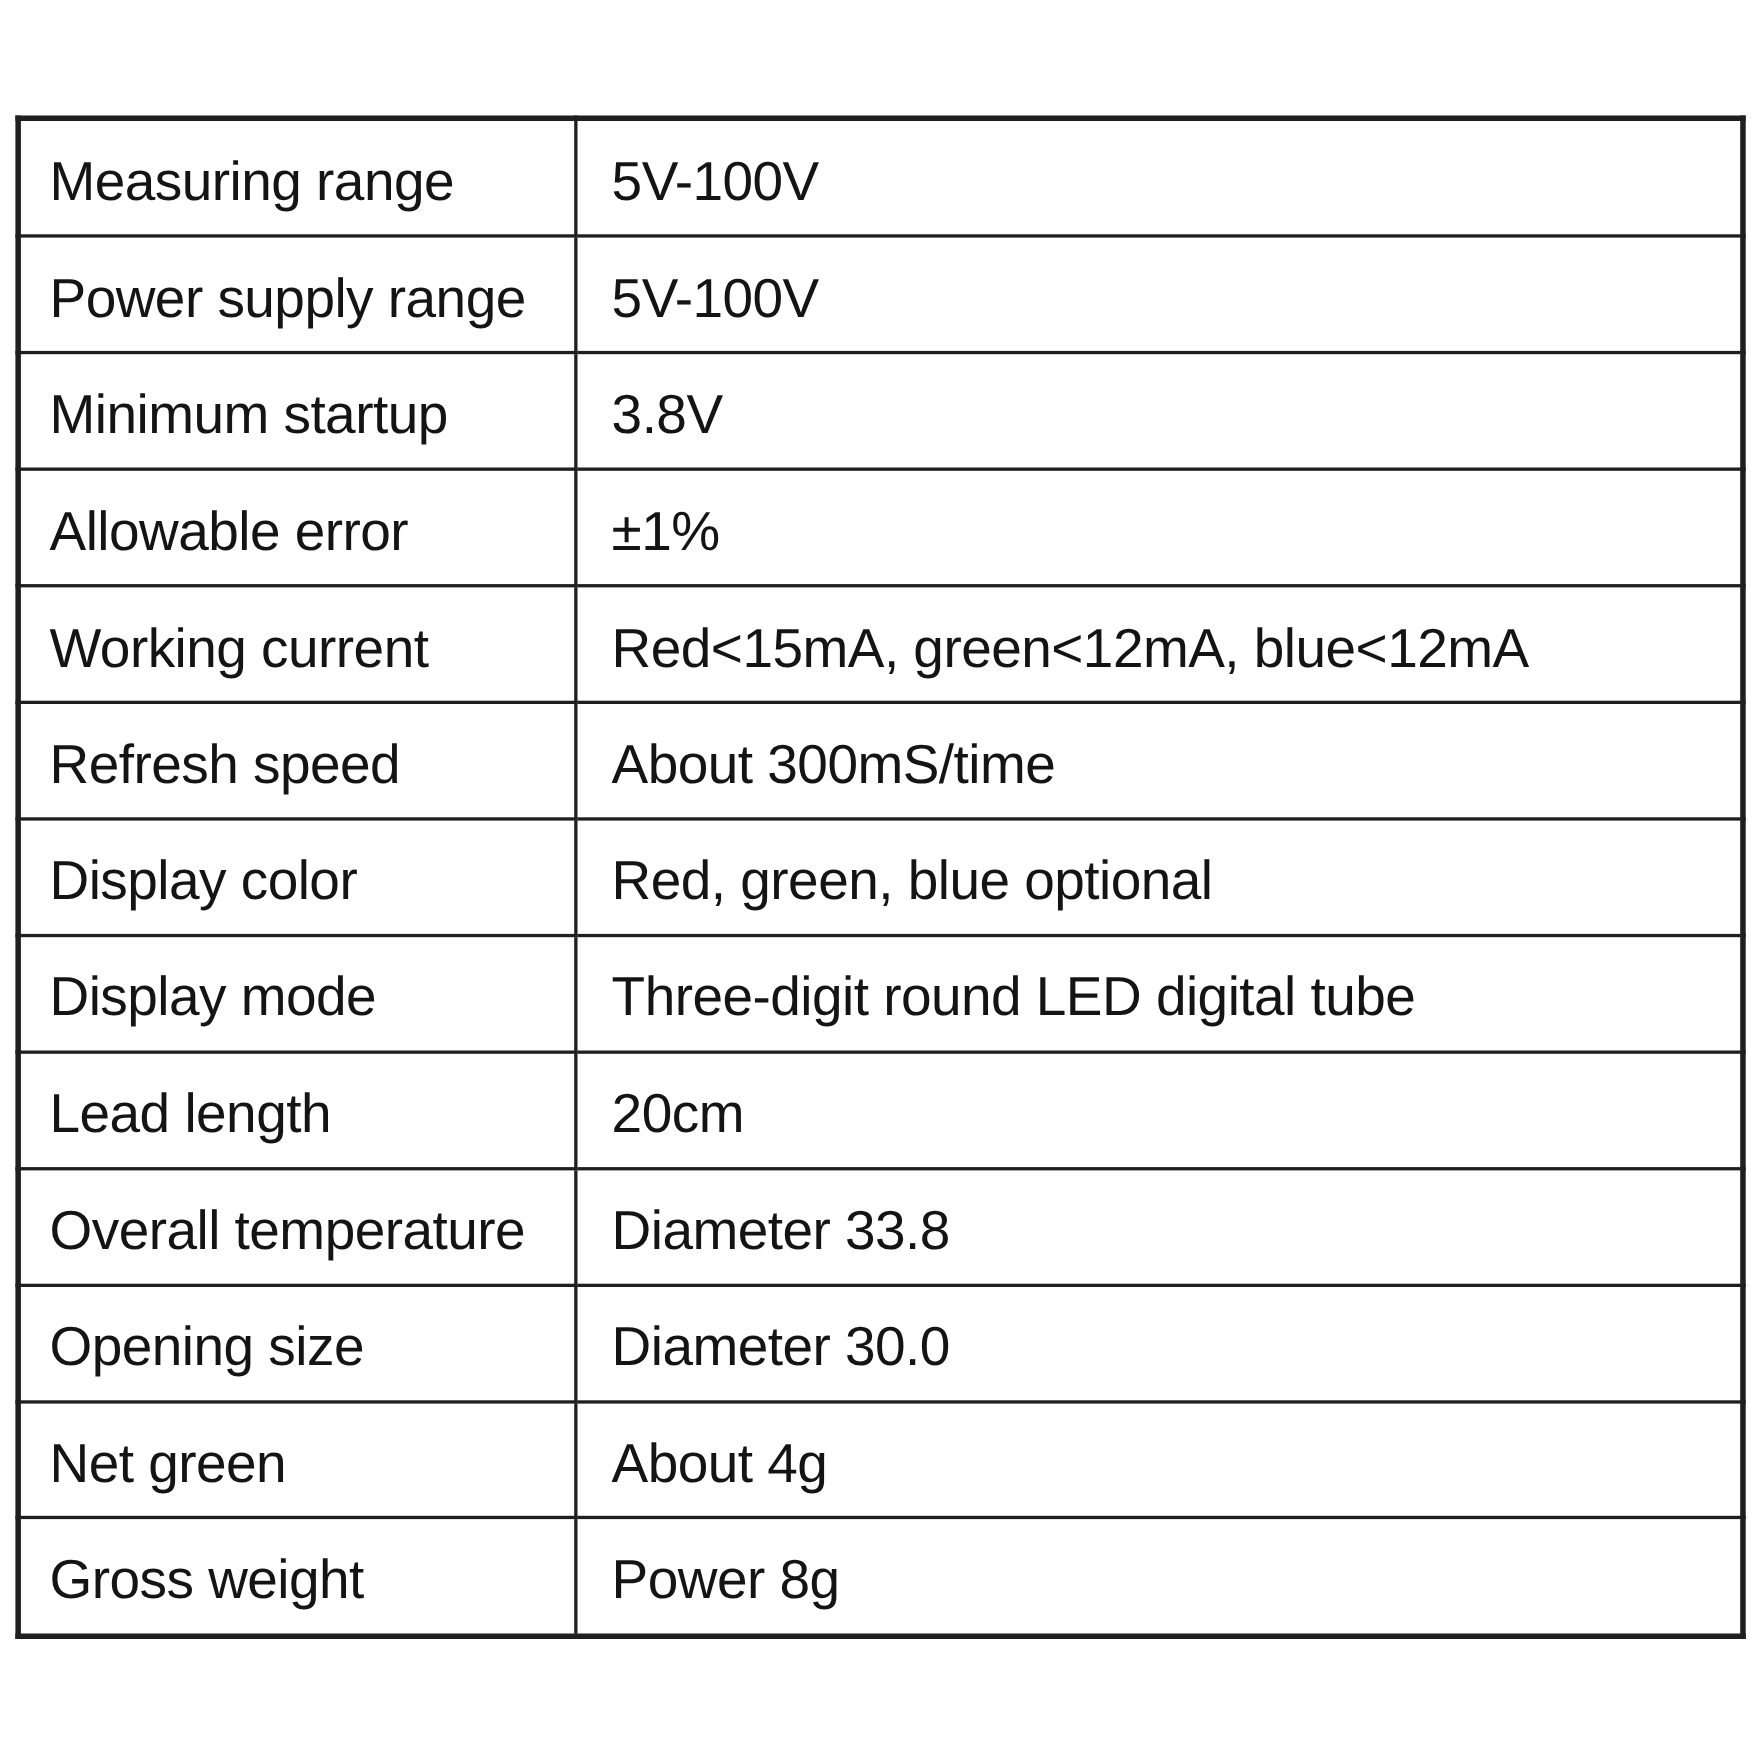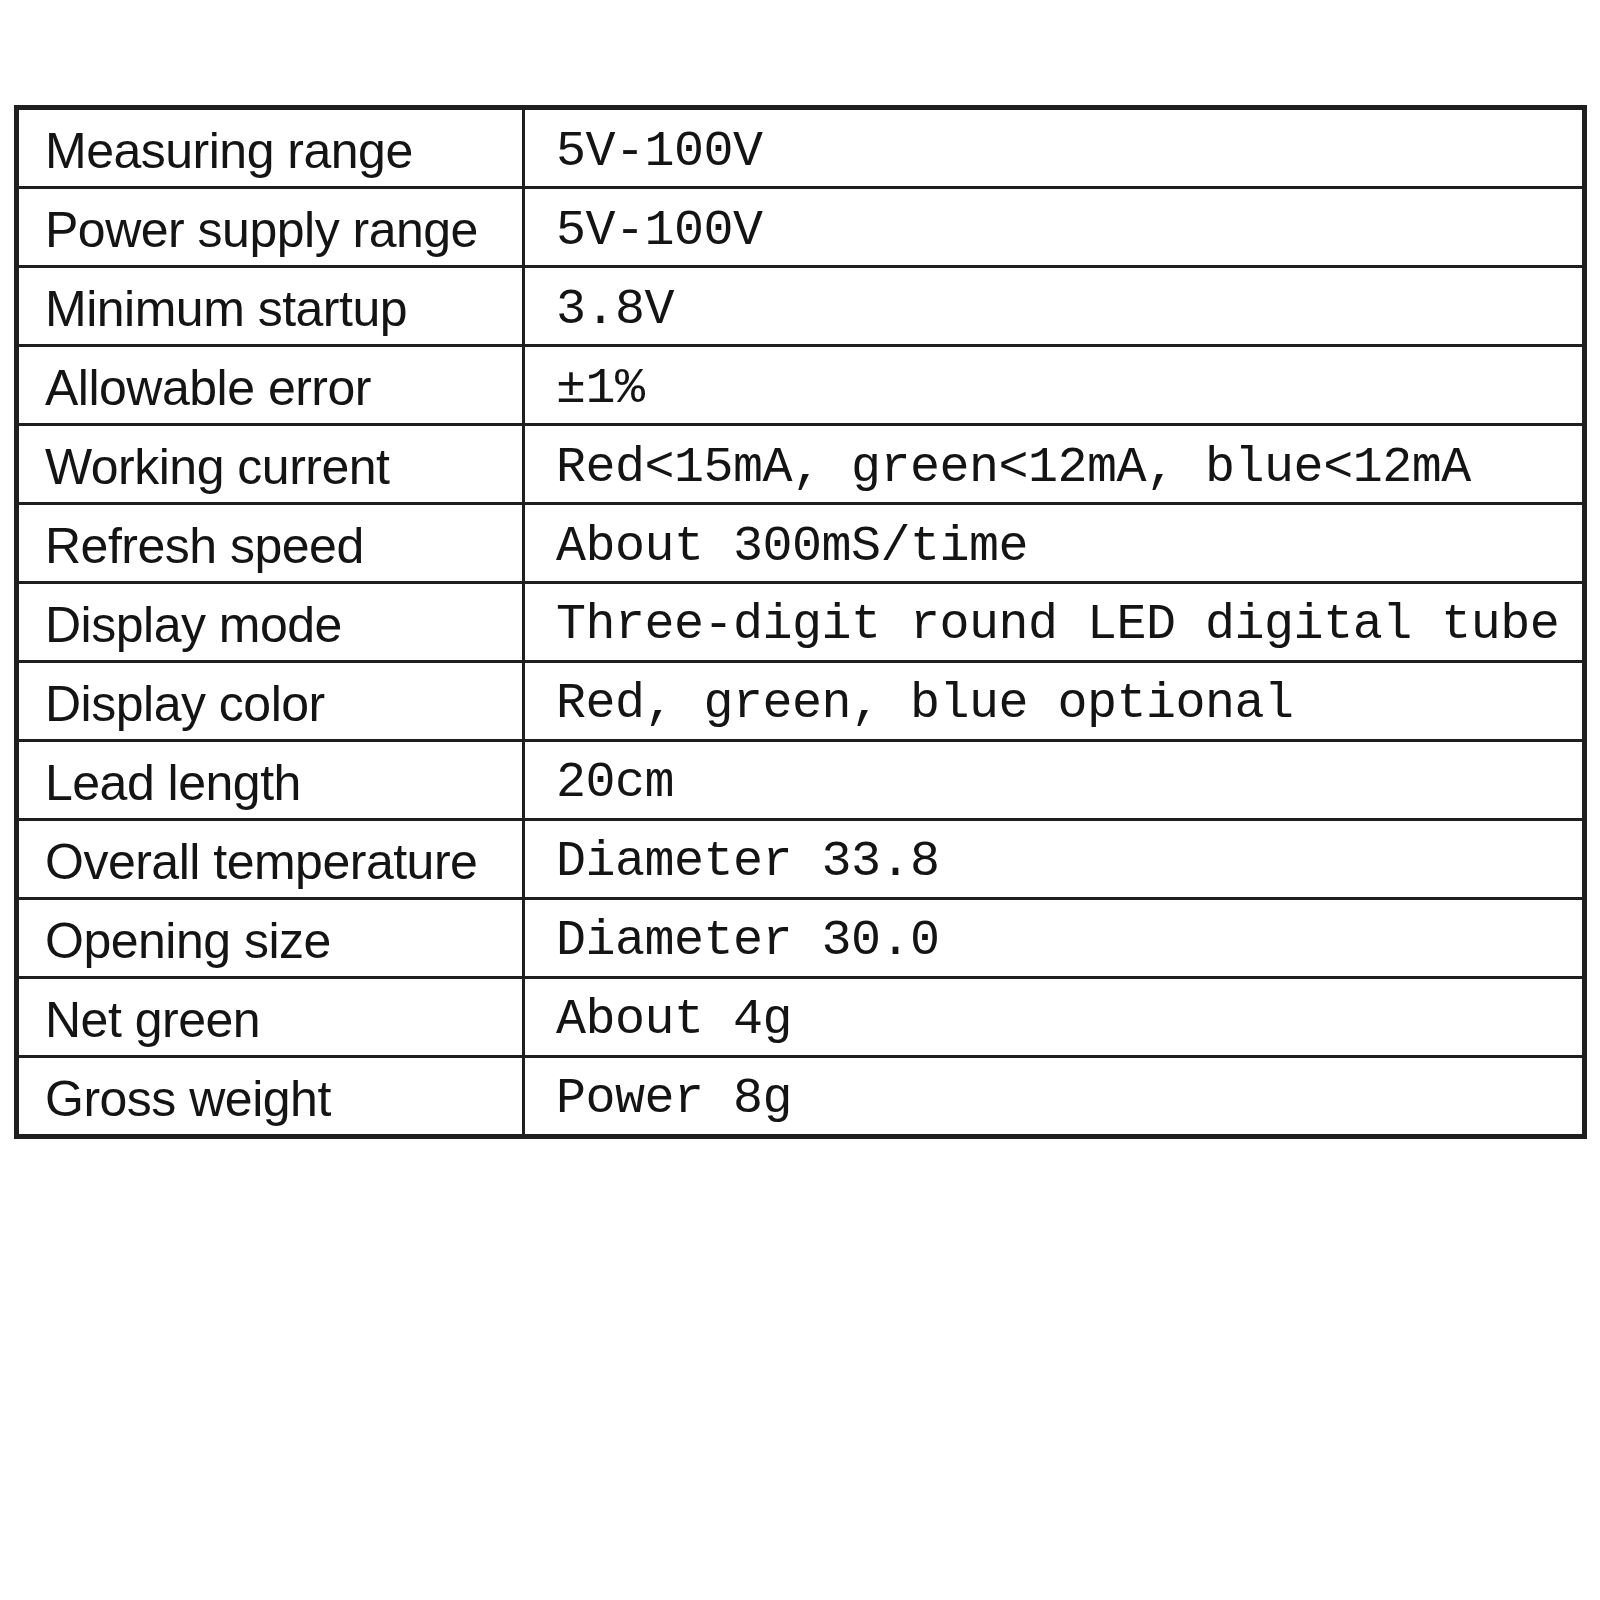--- a/index.html
+++ b/index.html
@@ -12,39 +12,38 @@
     height: 1600px;
     position: relative;
     font-family: "Liberation Sans", sans-serif;
     color: #141414;
   }
   .spec-table {
     position: absolute;
     left: 14px;
     top: 105px;
     width: 1573px;
-    height: 1034px;
+    height: 1385px;
     border-collapse: collapse;
     table-layout: fixed;
     border: 5px solid var(--border-color, #1a1a1a);
     background: var(--bg-color, #ffffff);
   }
   .spec-table td {
     border: 3px solid var(--border-color, #1a1a1a);
     font-size: 50px;
     letter-spacing: -0.5px;
     color: var(--text-color, #141414);
     vertical-align: middle;
     padding: 6px 8px 0 26px;
     white-space: nowrap;
     overflow: hidden;
   }
   .spec-table td.value-cell {
     padding-left: 31px;
-    font-family: Liberation Mono, monospace;
   }
   col.label-col { width: 507px; }
 </style>
 </head>
 <body style="--text-color: #141414; --border-color: #1f1f1f; --bg-color: #ffffff;">
 
 <table class="spec-table">
   <colgroup>
     <col class="label-col">
     <col>
@@ -75,27 +74,27 @@
     <td class="label-cell">Working current</td>
     <td class="value-cell">Red&lt;15mA, green&lt;12mA, blue&lt;12mA</td>
   </tr>
 
   <tr>
     <td class="label-cell">Refresh speed</td>
     <td class="value-cell">About 300mS/time</td>
   </tr>
 
   <tr>
-    <td class="label-cell">Display mode</td>
-    <td class="value-cell">Three-digit round LED digital tube</td>
+    <td class="label-cell">Display color</td>
+    <td class="value-cell">Red, green, blue optional</td>
   </tr>
 
   <tr>
-    <td class="label-cell">Display color</td>
-    <td class="value-cell">Red, green, blue optional</td>
+    <td class="label-cell">Display mode</td>
+    <td class="value-cell">Three-digit round LED digital tube</td>
   </tr>
 
   <tr>
     <td class="label-cell">Lead length</td>
     <td class="value-cell">20cm</td>
   </tr>
 
   <tr>
     <td class="label-cell">Overall temperature</td>
     <td class="value-cell">Diameter 33.8</td>

